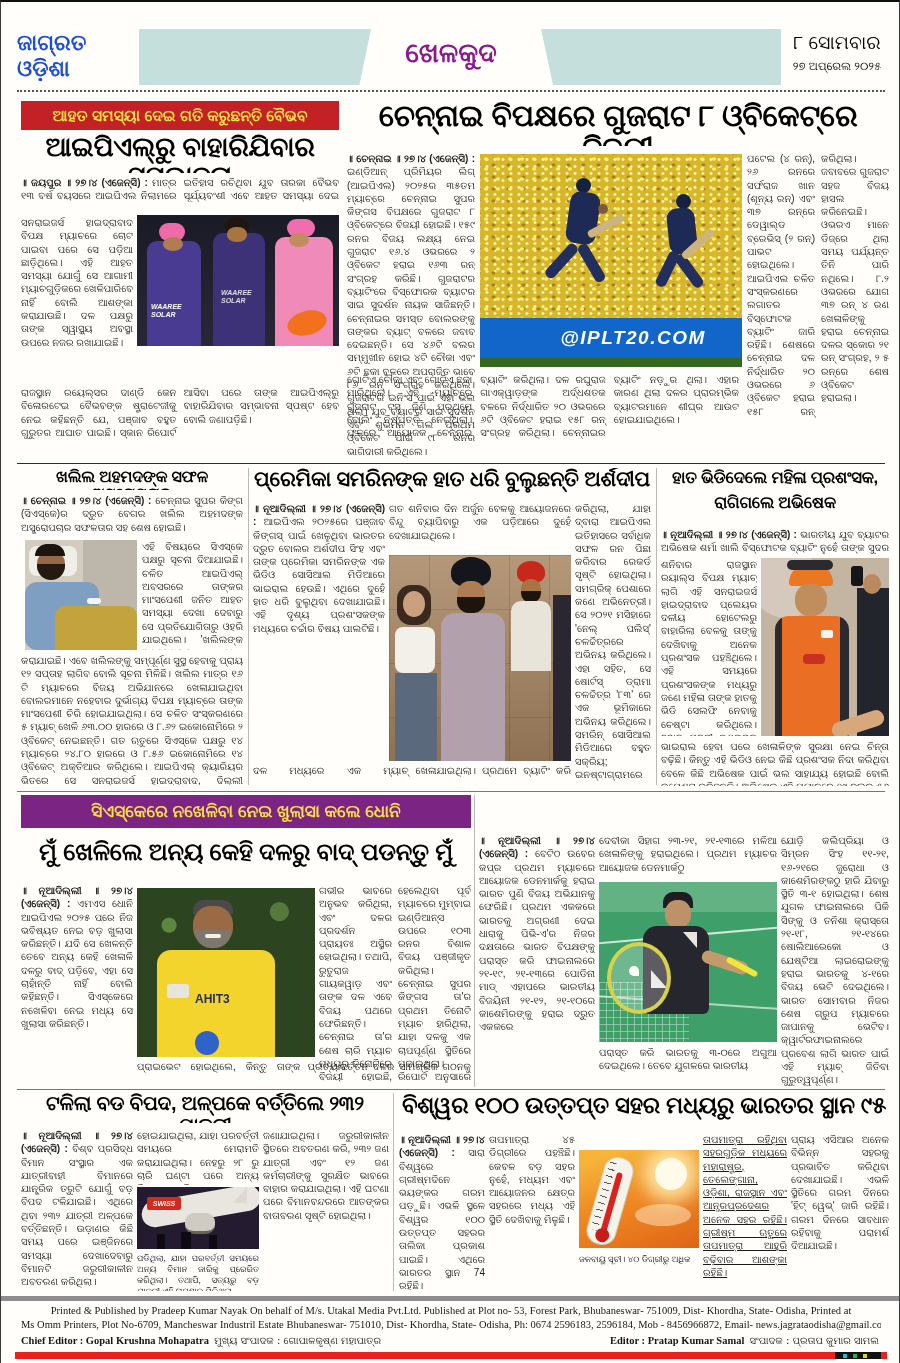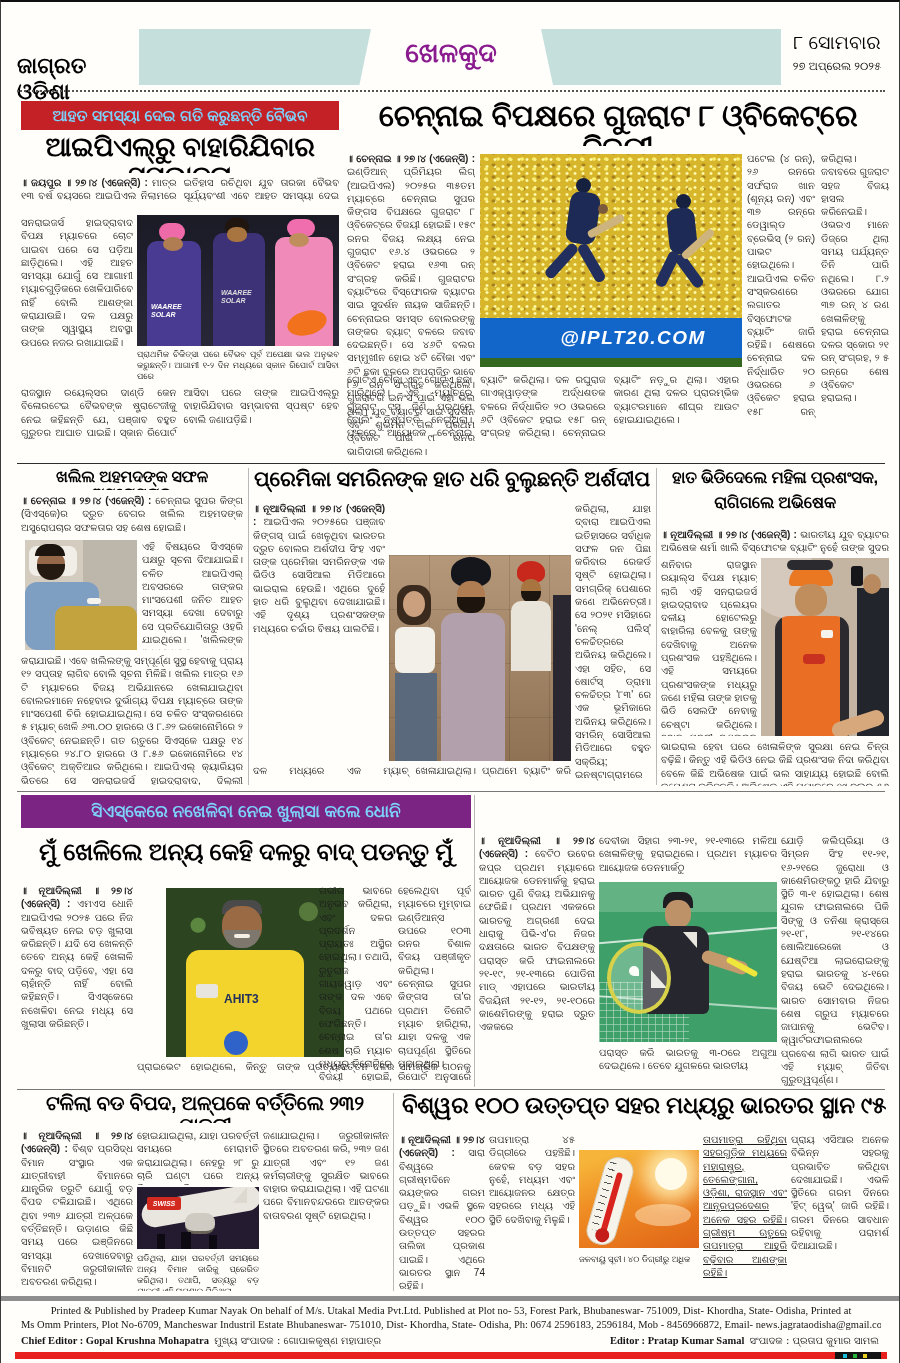--- a/index.html
+++ b/index.html
@@ -5,21 +5,21 @@
 <style>
   html,body{margin:0;padding:0;background:#e8e8e8;}
   .page{position:relative;width:900px;height:1363px;margin:0 auto;background:#fffefb;
         font-family:"Liberation Sans","DejaVu Sans",sans-serif;color:#151515;overflow:hidden;
         border-left:1px solid #3a3a3a;border-right:1px solid #3a3a3a;border-top:2px solid #101010;box-sizing:border-box;}
   .abs{position:absolute;}
   .jtxt{font-size:10px;line-height:1.33;text-align:justify;overflow:hidden;color:#1b1b1b;word-break:break-word;}
   .cols2{column-count:2;column-gap:7px;}
   .cols3{column-count:3;column-gap:8px;}
   .hd{font-weight:bold;color:#000;text-align:center;line-height:1.08;letter-spacing:-0.3px;overflow:hidden;}
-  .kicker{color:#7dd3fc;font-weight:bold;text-align:center;overflow:hidden;}
+  .kicker{color:#fde047;font-weight:bold;text-align:center;overflow:hidden;}
   .dl{font-weight:bold;}
   .cap{font-size:8.5px;line-height:1.3;text-align:justify;color:#111;overflow:hidden;}
   .vrule{border-left:1px solid #b9b9b9;width:0;}
   .hrule{border-top:1.5px solid #2e2e2e;height:0;}
   .ph{position:absolute;overflow:hidden;background:#888;}
   .ph *{position:absolute;}
   
   .teal{background:#c5dfdd;}
   .dotted{border-top:2px dotted #555;height:0;}
   
@@ -35,21 +35,21 @@
   .bat-bat{width:8px;height:40px;border-radius:4px;background:#cdb37e;}
   .bat-arm{width:10px;height:10px;border-radius:50%;background:#7c5a3c;}
   
   .ftr{font-family:"Liberation Serif","DejaVu Serif",serif;font-size:10.5px;color:#161616;white-space:nowrap;overflow:hidden;}
 </style>
 </head>
 <body>
 
 <div class="page">
 
-  <div class="abs" style="left:16px;top:28px;width:118px;font-size:22px;font-weight:bold;color:#000000;margin-top:23px;">ଜାଗ୍ରତ ଓଡ଼ିଶା</div>
+  <div class="abs" style="left:16px;top:28px;width:118px;font-size:22px;font-weight:bold;color:#1d4ed8;">ଜାଗ୍ରତ ଓଡ଼ିଶା</div>
   <div class="abs teal" style="left:138px;top:27px;width:232px;height:56px;clip-path:polygon(0 0,100% 0,95% 100%,0 100%);"></div>
   <div class="abs" style="left:370px;top:36px;width:160px;text-align:center;font-size:27px;font-weight:bold;color:#8a1b8e;">ଖେଳକୁଦ</div>
   <div class="abs teal" style="left:540px;top:27px;width:240px;height:56px;clip-path:polygon(0 0,100% 0,100% 100%,5% 100%);"></div>
   <div class="abs" style="left:786px;top:30px;width:100px;text-align:center;font-size:19px;color:#000;"><span>୮</span>&nbsp;<span>ସୋମବାର</span></div>
   <div class="abs" style="left:786px;top:58px;width:100px;text-align:center;font-size:11.5px;color:#000;">୨୭ ଅପ୍ରେଲ ୨୦୨୫</div>
   <div class="abs dotted" style="left:16px;top:88px;width:868px;"></div>
 
   <div class="abs kicker" style="left:20px;top:99px;width:318px;height:29px;background:#c42127;font-size:15.5px;line-height:29px;">ଆହତ ସମସ୍ୟା ଦେଇ ଗତି କରୁଛନ୍ତି ବୈଭବ</div>
   <div class="abs hd" style="left:20px;top:131px;width:318px;height:40px;font-size:27px;">ଆଇପିଏଲ୍‌ରୁ ବାହାରିଯିବାର ସମ୍ଭାବନା</div>
   <div class="abs jtxt cols2" style="left:20px;top:174px;width:318px;height:38px;"><b class="dl">॥ ଜୟପୁର ॥ ୨୭।୪ (ଏଜେନ୍ସି) :</b> <span>ମାତ୍ର ୧୩ ବର୍ଷ ବୟସରେ ଆଇପିଏଲ ନିଲାମରେ ଇତିହାସ ରଚିଥିବା ଯୁବ ତାରକା ବୈଭବ ସୂର୍ଯ୍ୟବଂଶୀ ଏବେ ଆହତ ସମସ୍ୟା ଦେଇ ଗତି କରୁଛନ୍ତି। ରାଜସ୍ଥାନ ରୟେଲ୍ସ ପକ୍ଷରୁ ତାଙ୍କ ସ୍ୱାସ୍ଥ୍ୟାବସ୍ଥାକୁ ନେଇ କୁହାଯାଇଛି ଯେ, ପଞ୍ଜାବ ବହୁତ ଗୁରୁତର ଆଘାତ ପାଇଛି।</span></div>
@@ -62,21 +62,20 @@
     <div style="left:76px;top:18px;width:52px;height:113px;border-radius:10px 10px 0 0;background:#3d3178;"></div>
     <div style="left:88px;top:2px;width:24px;height:20px;border-radius:50%;background:#20160f;"></div>
     <div style="left:90px;top:12px;width:20px;height:15px;border-radius:45%;background:#a8743f;"></div>
     <div style="left:138px;top:22px;width:58px;height:109px;border-radius:10px 10px 0 0;background:#f08ab8;"></div>
     <div style="left:150px;top:4px;width:28px;height:18px;border-radius:9px;background:#f06eae;"></div>
     <div style="left:152px;top:18px;width:20px;height:14px;border-radius:50%;background:#c08d5c;"></div>
     <div style="left:150px;top:96px;width:40px;height:24px;border-radius:50%;background:#f2711c;transform:rotate(-15deg);"></div>
     <div style="left:14px;top:88px;width:50px;color:#fff;font-size:7px;font-weight:bold;font-style:italic;line-height:1.1;">WAAREE SOLAR</div>
     <div style="left:84px;top:74px;width:50px;color:#ddd;font-size:7px;font-weight:bold;font-style:italic;line-height:1.1;">WAAREE SOLAR</div>
   </div>
-  <div class="abs cap" style="left:136px;top:347px;width:202px;height:33px;">ପ୍ରାଥମିକ ଚିକିତ୍ସା ପରେ ବୈଭବ ପୂର୍ବ ଅପେକ୍ଷା ଭଲ ଅନୁଭବ କରୁଛନ୍ତି। ଆଗାମୀ ୧-୨ ଦିନ ମଧ୍ୟରେ ସ୍କାନ ରିପୋର୍ଟ ଆସିବା ପରେ</div>
   <div class="abs jtxt cols2" style="left:20px;top:384px;width:318px;height:72px;">ରାଜସ୍ଥାନ ରୟେଲ୍ସର ଦାଣ୍ଡି କେନ ବିଳୋରଟେଇ ବୈଭବଙ୍କ ଷ୍ଟ୍ରାଟେଜୀକୁ ନେଇ କହିଛନ୍ତି ଯେ, ପଞ୍ଜାବ ବହୁତ ଗୁରୁତର ଆଘାତ ପାଇଛି। ସ୍କାନ ରିପୋର୍ଟ ଆସିବା ପରେ ତାଙ୍କ ଆଇପିଏଲ୍‌ରୁ ବାହାରିଯିବାର ସମ୍ଭାବନା ସ୍ପଷ୍ଟ ହେବ ବୋଲି ଜଣାପଡ଼ିଛି।</div>
 
   <div class="abs hd" style="left:346px;top:98px;width:542px;height:46px;font-size:30px;">ଚେନ୍ନାଇ ବିପକ୍ଷରେ ଗୁଜରାଟ ୮ ଓ୍ବିକେଟ୍‌ରେ ବିଜୟୀ</div>
   <div class="abs jtxt" style="left:346px;top:150px;width:128px;height:308px;"><b class="dl">॥ ଚେନ୍ନାଇ ॥ ୨୭।୪ (ଏଜେନ୍ସି) :</b> <span>ଇଣ୍ଡିଆନ୍ ପ୍ରିମିୟର ଲିଗ୍ (ଆଇପିଏଲ) ୨୦୨୫ର ୩୫ତମ ମ୍ୟାଚ୍‌ରେ ଚେନ୍ନାଇ ସୁପର କିଙ୍ଗସ ବିପକ୍ଷରେ ଗୁଜରାଟ ୮ ଓ୍ବିକେଟ୍‌ରେ ବିଜୟୀ ହୋଇଛି। ୧୫୯ ରନର ବିଜୟ ଲକ୍ଷ୍ୟ ନେଇ ଗୁଜରାଟ ୧୬.୪ ଓଭରରେ ୨ ଓ୍ବିକେଟ ହରାଇ ୧୬୩ ରନ୍ ସଂଗ୍ରହ କରିଛି। ଗୁଜରାଟର ବ୍ୟାଟିଂରେ ବିସ୍ଫୋରକ ବ୍ୟାଟର ସାଇ ସୁଦର୍ଶନ ନାୟକ ସାଜିଛନ୍ତି। ଚେନ୍ନାଇର ସମସ୍ତ ବୋଲରଙ୍କୁ ତାଙ୍କର ବ୍ୟାଟ୍ ବଳରେ ଜବାବ ଦେଇଛନ୍ତି। ସେ ୪୬ଟି ବଲର ସମ୍ମୁଖୀନ ହୋଇ ୪ଟି ଚୌକା ଏବଂ ୬ଟି ଛକା ବଳରେ ଅପରାଜିତ ଭାବେ ୮୬ ରନ୍ ସଂଗ୍ରହ କରିଥିଲେ। ଗୁଜରାଟର ଇନିଂସ ପାଇଁ ଏହା ଭଲ ଥିଲା। ଯୁବ ବ୍ୟାଟର ସାଇ ସୁଦର୍ଶନ ଏବଂ ଶୁଭମନ ଗିଲ ପ୍ରଥମ ଓ୍ବିକେଟ ପାଇଁ ୯୮ ରନର ଭାଗିଦାରୀ କରିଥିଲେ।</span></div>
 
   <div class="ph" style="left:479px;top:152px;width:262px;height:213px;background:#d8b62b;">
     <div class="crowd"></div>
 
     <div class="bat-head" style="left:96px;top:24px;"></div>
     <div class="bat-torso" style="left:88px;top:38px;transform:rotate(8deg);"></div>
@@ -112,20 +111,21 @@
     <div style="left:30px;top:66px;width:82px;height:44px;border-radius:10px 10px 0 0;background:#c2a33e;"></div>
     <div style="left:62px;top:58px;width:14px;height:6px;border-radius:3px;background:#f5f3ee;"></div>
   </div>
   <div class="abs jtxt" style="left:141px;top:538px;width:101px;height:110px;">ଏହି ବିଷୟରେ ସିଏସ୍‌କେ ପକ୍ଷରୁ ସୂଚନା ଦିଆଯାଇଛି। ଚଳିତ ଆଇପିଏଲ୍ ଅବସରରେ ତାଙ୍କର ମାଂସପେଶୀ ଜନିତ ଆହତ ସମସ୍ୟା ଦେଖା ଦେବାରୁ ସେ ପ୍ରତିଯୋଗିତାରୁ ଓହରି ଯାଇଥିଲେ। 'ଖଲିଲଙ୍କ ଅସ୍ତ୍ରୋପଚାର ଶେଷ ହୋଇଛି। ତାଙ୍କର ଶୀଘ୍ର ଆରୋଗ୍ୟ କାମନା କରୁଛୁ' ବୋଲି ସିଏସ୍‌କେ ପକ୍ଷରୁ ଟ୍ବିଟ୍</div>
   <div class="abs jtxt" style="left:20px;top:652px;width:222px;height:131px;">କରାଯାଇଛି। ଏବେ ଖଲିଲଙ୍କୁ ସମ୍ପୂର୍ଣ୍ଣ ସୁସ୍ଥ ହେବାକୁ ପ୍ରାୟ ୧୨ ସପ୍ତାହ ଲାଗିବ ବୋଲି ସୂଚନା ମିଳିଛି। ଖଲିଲ ମାତ୍ର ୧୬ ଟି ମ୍ୟାଚରେ ବିଜୟ ଅଭିଯାନରେ ଖେଳାଯାଇଥିବା ବୋଲରମାନେ ନହେବାର ଦୁର୍ଭାଗ୍ୟ ବିପକ୍ଷ ମ୍ୟାଚ୍‌ରେ ତାଙ୍କ ମାଂସପେଶୀ ଚିରି ହୋଇଯାଇଥିଲା। ସେ ଚଳିତ ସଂସ୍କରଣରେ ୫ ମ୍ୟାଚ୍ ଖେଳି ୬୩.୦୦ ହାରରେ ଓ ୮.୬୨ ଇକୋନୋମିରେ ୨ ଓ୍ବିକେଟ୍ ନେଇଛନ୍ତି। ଗତ ଋତୁରେ ସିଏସ୍‌କେ ପକ୍ଷରୁ ୧୪ ମ୍ୟାଚ୍‌ରେ ୨୪.୮୦ ହାରରେ ଓ ୮.୫୬ ଇକୋନୋମିରେ ୧୪ ଓ୍ବିକେଟ୍ ଅକ୍ତିଆର କରିଥିଲେ। ଆଇପିଏଲ୍ କ୍ୟାରିୟର ଭିତରେ ସେ ସନରାଇଜର୍ସ ହାଇଦ୍ରାବାଦ, ଦିଲ୍ଲୀ କ୍ୟାପିଟାଲ୍ସ ଓ ସିଏସ୍‌କେ ପକ୍ଷରୁ ଖେଳି ମୋଟ ୯୧ ଓ୍ବିକେଟ୍ ନେଇଛନ୍ତି।</div>
 
   <div class="abs vrule" style="left:247px;top:466px;height:317px;"></div>
 
   <div class="abs hd" style="left:252px;top:466px;width:398px;height:28px;font-size:21px;">ପ୍ରେମିକା ସମରିନଙ୍କ ହାତ ଧରି ବୁଲୁଛନ୍ତି ଅର୍ଶଦୀପ</div>
   <div class="abs jtxt" style="left:252px;top:500px;width:132px;height:282px;"><b class="dl">॥ ନୂଆଦିଲ୍ଲୀ ॥ ୨୭।୪ (ଏଜେନ୍ସି) :</b> <span>ଆଇପିଏଲ ୨୦୨୫ରେ ପଞ୍ଜାବ କିଙ୍ଗସ୍ ପାଇଁ ଖେଳୁଥିବା ଭାରତର ଦ୍ରୁତ ବୋଲର ଅର୍ଶଦୀପ ସିଂହ ଏବଂ ତାଙ୍କ ପ୍ରେମିକା ସମରିନଙ୍କ ଏକ ଭିଡିଓ ସୋସିଆଲ ମିଡିଆରେ ଭାଇରାଲ ହେଉଛି। ଏଥିରେ ଦୁହେଁ ହାତ ଧରି ବୁଲୁଥିବା ଦେଖାଯାଇଛି। ଏହି ଦୃଶ୍ୟ ପ୍ରଶଂସକଙ୍କ ମଧ୍ୟରେ ଚର୍ଚ୍ଚାର ବିଷୟ ପାଲଟିଛି।</span></div>
+  <div class="abs jtxt" style="left:388px;top:500px;width:182px;height:50px;">ଗତ ଶନିବାର ଦିନ ଅର୍ଜୁନ ବେଳକୁ ଆୟୋଜନରେ ବିନ୍ଦୁ ବ୍ୟାପିବାରୁ ଏକ ପଡ଼ିଆରେ ଦୁହେଁ ଦେଖାଯାଇଥିଲେ।</div>
 
   <div class="ph" style="left:388px;top:553px;width:182px;height:206px;background:linear-gradient(#b59879,#8f7254);">
     <div style="inset:0;background-image:linear-gradient(90deg,rgba(0,0,0,.12) 1px,transparent 1px),linear-gradient(rgba(0,0,0,.1) 1px,transparent 1px);background-size:40px 54px;"></div>
 
     <div style="left:8px;top:30px;width:34px;height:40px;border-radius:14px;background:#3a2a1e;"></div>
     <div style="left:14px;top:36px;width:22px;height:26px;border-radius:50%;background:#caa07f;"></div>
     <div style="left:6px;top:72px;width:40px;height:46px;border-radius:8px;background:#f3f0ea;"></div>
     <div style="left:6px;top:118px;width:42px;height:88px;background:#5a6a7c;"></div>
 
     <div style="left:62px;top:2px;width:40px;height:30px;border-radius:50% 50% 40% 40%;background:#15151c;"></div>
@@ -165,21 +165,21 @@
     <div style="left:70px;bottom:4px;width:54px;height:16px;border-radius:8px;background:#d7a87b;transform:rotate(-18deg);"></div>
   </div>
   <div class="abs jtxt" style="left:660px;top:738px;width:228px;height:46px;">ଭାଇରାଲ ହେବା ପରେ ଖେଳାଳିଙ୍କ ସୁରକ୍ଷା ନେଇ ଚିନ୍ତା ବଢ଼ିଛି। କିନ୍ତୁ ଏହି ଭିଡିଓ ନେଇ କିଛି ପ୍ରଶଂସକ ନିଦା କରିଥିବା ବେଳେ କିଛି ଅଭିଷେକ ପାଇଁ ଭଲ ସାହାଯ୍ୟ ହୋଇଛି ବୋଲି କମେଣ୍ଟ କରିଛନ୍ତି। ଅଭିଷେକ ଏହି ମ୍ୟାଚ୍‌ରେ ୨୯ ବଲରୁ ୫୬ ରନର ପାଳି ଖେଳି ଦଳର ବିଜୟରେ ନିଜର ଅବଦାନ ଦେଇଥିଲେ।</div>
 
   <div class="abs hrule" style="left:16px;top:789px;width:868px;border-top-color:#777;"></div>
 
   <div class="abs kicker" style="left:20px;top:793px;width:450px;height:33px;background:#7b2483;font-size:17px;line-height:33px;">ସିଏସ୍‌କେରେ ନଖେଳିବା ନେଇ ଖୁଲାସା କଲେ ଧୋନି</div>
   <div class="abs hd" style="left:20px;top:830px;width:450px;height:44px;font-size:24px;line-height:1.7;">ମୁଁ ଖେଳିଲେ ଅନ୍ୟ କେହି ଦଳରୁ ବାଦ୍ ପଡନ୍ତୁ ମୁଁ ଚାହେଁନା</div>
   <div class="abs jtxt" style="left:20px;top:882px;width:112px;height:200px;"><b class="dl">॥ ନୂଆଦିଲ୍ଲୀ ॥ ୨୭।୪ (ଏଜେନ୍ସି) :</b> <span>ଏମଏସ ଧୋନି ଆଇପିଏଲ ୨୦୨୫ ପରେ ନିଜ ଭବିଷ୍ୟତ ନେଇ ବଡ଼ ଖୁଲାସା କରିଛନ୍ତି। ଯଦି ସେ ଖେଳନ୍ତି ତେବେ ଅନ୍ୟ କେହି ଖେଳାଳି ଦଳରୁ ବାଦ୍ ପଡ଼ିବେ, ଏହା ସେ ଚାହାଁନ୍ତି ନାହିଁ ବୋଲି କହିଛନ୍ତି। ସିଏସ୍‌କେରେ ନଖେଳିବା ନେଇ ମଧ୍ୟ ସେ ଖୁଲାସା କରିଛନ୍ତି।</span></div>
 
-  <div class="ph" style="left:136px;top:886px;width:178px;height:169px;background:#2c4420;margin-left:29px;">
+  <div class="ph" style="left:136px;top:886px;width:178px;height:169px;background:#2c4420;">
     <div style="inset:0;background-image:radial-gradient(circle at 18% 22%,rgba(130,190,90,.55) 0 7px,transparent 8px),radial-gradient(circle at 80% 14%,rgba(150,200,100,.4) 0 9px,transparent 10px),radial-gradient(circle at 60% 70%,rgba(110,170,80,.35) 0 11px,transparent 12px);"></div>
     <div style="left:56px;top:12px;width:40px;height:14px;border-radius:10px 10px 0 0;background:#4a4a4a;"></div>
     <div style="left:56px;top:18px;width:40px;height:40px;border-radius:45%;background:#9a6a44;"></div>
     <div style="left:58px;top:42px;width:36px;height:18px;border-radius:0 0 16px 16px;background:#7d776e;"></div>
     <div style="left:68px;top:46px;width:16px;height:4px;border-radius:2px;background:#f5f0e6;"></div>
     <div style="left:20px;top:62px;width:118px;height:107px;border-radius:14px 14px 0 0;background:#f2d42c;"></div>
     <div style="left:30px;top:96px;width:22px;height:14px;border-radius:3px;background:#e8e5de;"></div>
     <div style="left:58px;top:104px;width:60px;height:18px;color:#23305e;font-weight:bold;font-size:12px;font-family:'Liberation Sans',sans-serif;">AHIT3</div>
     <div style="left:58px;bottom:2px;width:24px;height:24px;border-radius:50%;background:#2f63c9;"></div>
   </div>

